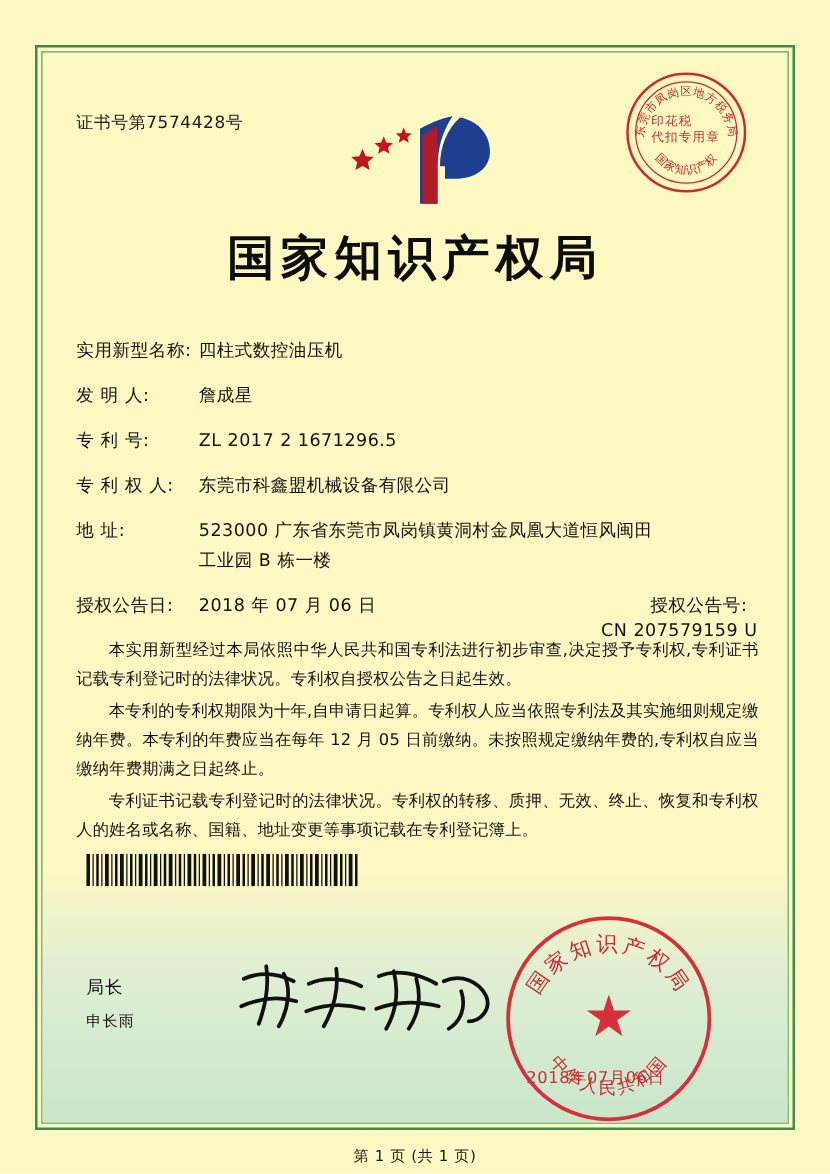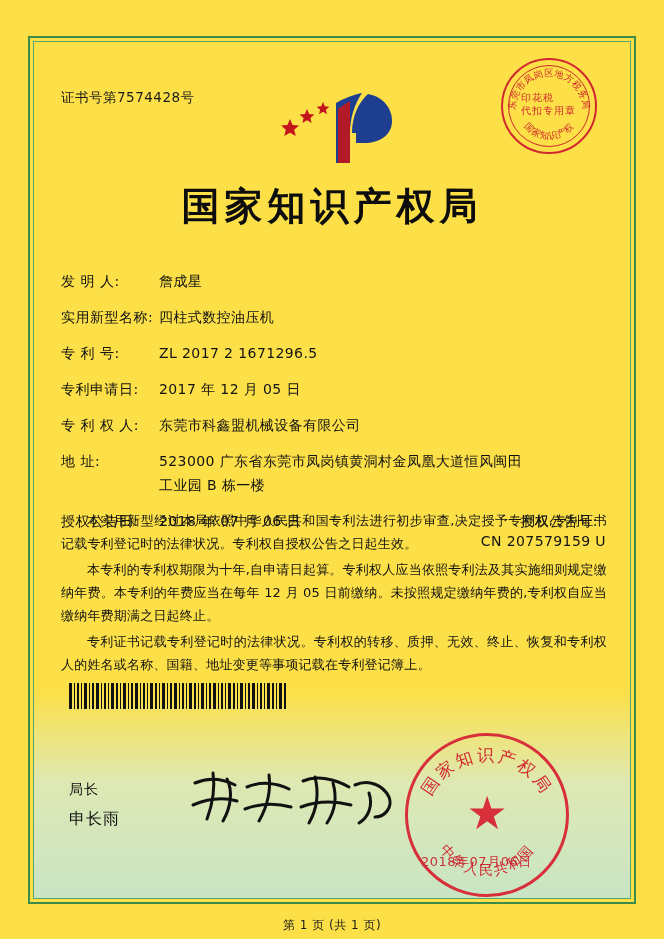--- a/index.html
+++ b/index.html
@@ -7,21 +7,21 @@
     padding: 0;
     background: #ffffff;
   }
   body {
     font-family: "DejaVu Sans", "Liberation Sans", sans-serif;
   }
   .page {
     position: relative;
     width: 664px;
     height: 939px;
-    background: #fde047;
+    background: #fef9c3;
     overflow: hidden;
   }
   
   .frame-outer {
     position: absolute;
     left: 28px;
     top: 36px;
     width: 608px;
     height: 868px;
     border: 2px solid #3d8b4a;
@@ -204,21 +204,21 @@
     left: 36px;
     top: 740px;
     font-size: 14px;
     letter-spacing: 1px;
     color: #111;
   }
   .sig-name {
     position: absolute;
     left: 36px;
     top: 768px;
-    font-size: 16px;
+    font-size: 12px;
     letter-spacing: 1px;
     color: #111;
   }
   .sig-handwriting {
     position: absolute;
     left: 150px;
     top: 722px;
     width: 220px;
     height: 72px;
   }
@@ -316,34 +316,31 @@
         <div>印花税</div>
         <div>代扣专用章</div>
       </div>
     </div>
 
     <div class="title">国家知识产权局</div>
 
     <div class="fields">
 
       <div class="field-row">
+        <span class="field-label">实用新型名称:</span><span class="field-value">四柱式数控油压机</span>
+      </div>
+
+      <div class="field-row">
         <span class="field-label">发 明 人:</span><span class="field-value">詹成星</span>
       </div>
 
       <div class="field-row">
-        <span class="field-label">实用新型名称:</span><span class="field-value">四柱式数控油压机</span>
-      </div>
-
-      <div class="field-row">
         <span class="field-label">专 利 号:</span><span class="field-value">ZL 2017 2 1671296.5</span>
       </div>
 
-      <div class="field-row">
-        <span class="field-label">专利申请日:</span><span class="field-value">2017 年 12 月 05 日</span>
-      </div>
 
       <div class="field-row">
         <span class="field-label">专 利 权 人:</span><span class="field-value">东莞市科鑫盟机械设备有限公司</span>
       </div>
 
       <div class="field-row">
         <span class="field-label">地 址:</span><span class="field-value">523000 广东省东莞市凤岗镇黄洞村金凤凰大道恒风闽田</span>
         <span class="field-value-2">工业园 B 栋一楼</span>
       </div>
 

